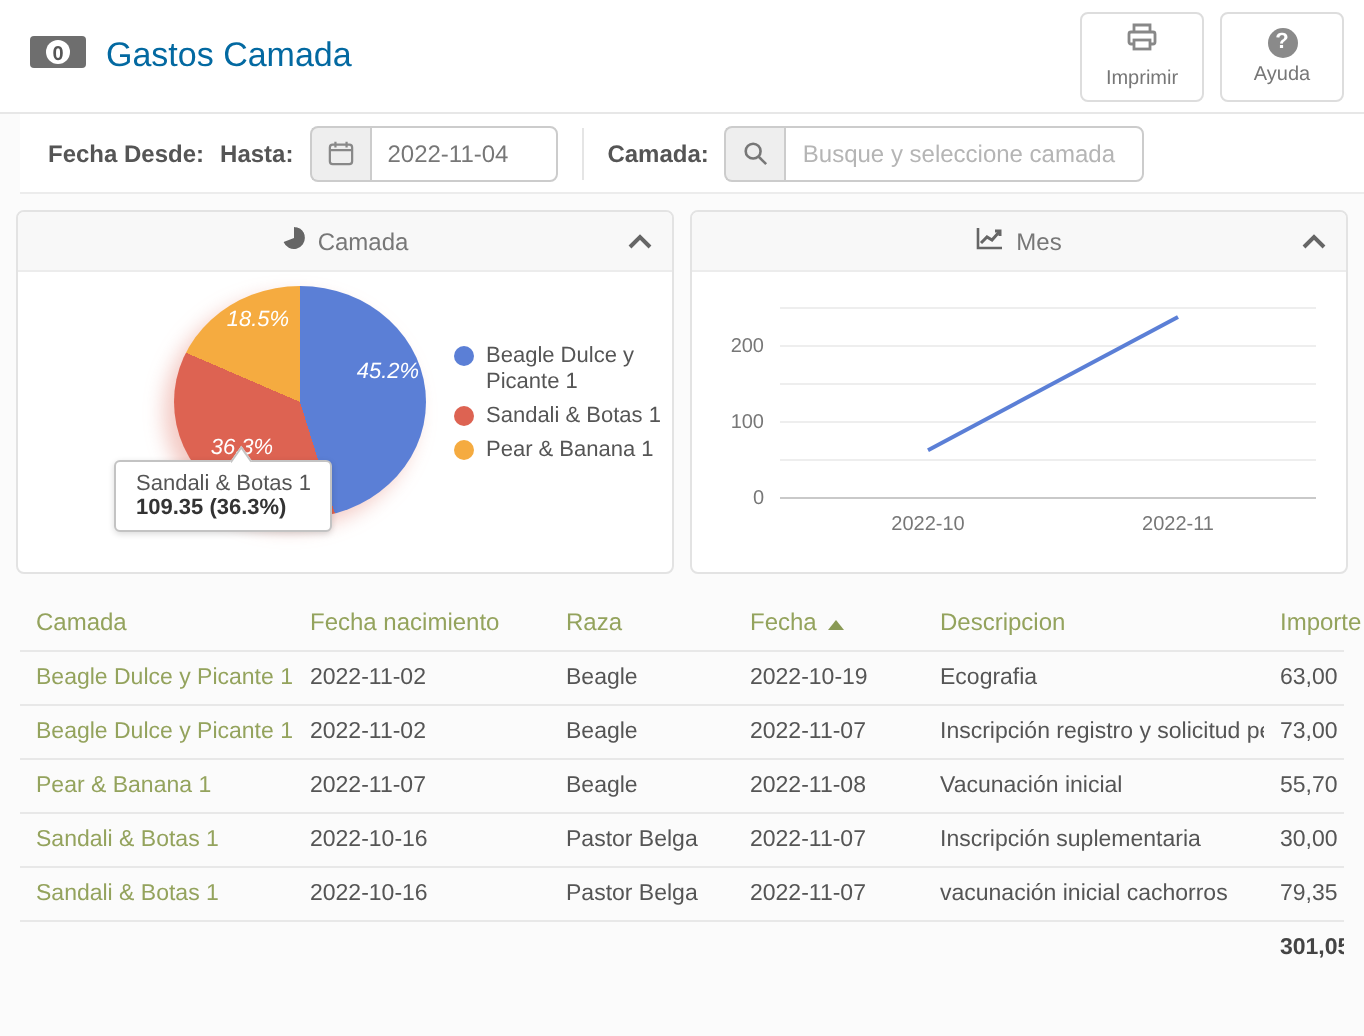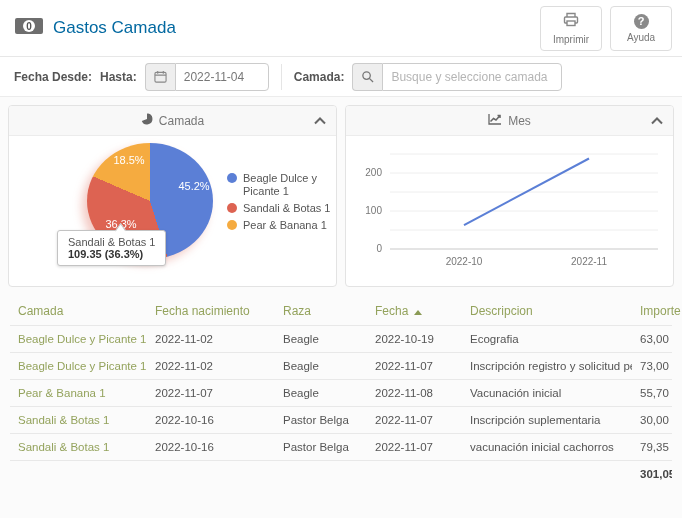--- a/index.html
+++ b/index.html
@@ -9,40 +9,40 @@
   
   .app-header { height:57px; background:#fff; border-bottom:1px solid #e7e7e7; display:flex; align-items:center; padding:0 10px 0 14px; }
   .logo { display:flex; align-items:center; gap:9px; }
   .app-title { font-size:17px; color:#0369a1; }
   .header-actions { margin-left:auto; display:flex; gap:8px; }
   .icon-btn { width:62px; height:45px; background:#fff; border:1px solid #ddd; border-radius:4px; display:flex; flex-direction:column; align-items:center; justify-content:center; gap:3px; cursor:pointer; color:#888; }
   .icon-btn span.lbl { font-size:10px; color:#777; }
   .qmark { width:15px; height:15px; border-radius:50%; background:#8a8a8a; color:#fff; font-size:11px; font-weight:bold; display:flex; align-items:center; justify-content:center; }
 
   
-  .filter-bar { height:40px; background:#fff; border-bottom:1px solid #ececec; display:flex; align-items:center; padding:0 10px 0 14px; gap:8px; }
+  .filter-bar { height:40px; background:#fff; border-bottom:1px solid #ececec; display:flex; align-items:center; padding:0 10px 0 14px; gap:8px;margin-left:10px; }
   .filter-label { font-size:12px; font-weight:bold; color:#555; white-space:nowrap; }
   .input-group { display:flex; align-items:stretch; height:28px; }
   .addon { width:30px; background:#eee; border:1px solid #ccc; border-right:none; border-radius:4px 0 0 4px; display:flex; align-items:center; justify-content:center; color:#888; }
   .input-group input { border:1px solid #ccc; border-radius:0 4px 4px 0; padding:0 8px; font-size:12px; color:#777; outline:none; font-family:"Liberation Sans", sans-serif; }
   .date-input { width:94px; }
   .camada-input { width:180px; }
   .camada-input::placeholder { color:#b5b5b5; }
   .divider-v { width:1px; height:26px; background:#e5e5e5; margin:0 4px; }
 
   
   .panels { display:flex; gap:8px; padding:8px; }
   .panel { background:#fff; border:1px solid #e3e3e3; border-radius:4px; width:330px; height:182px; overflow:hidden; }
   .panel-header { height:30px; background:#f8f8f8; border-bottom:1px solid #ececec; position:relative; display:flex; align-items:center; justify-content:center; gap:6px; font-size:12px; color:#777; }
   .collapse { position:absolute; right:10px; top:8px; color:#666; cursor:pointer; }
   .panel-body { position:relative; width:328px; height:150px; }
 
   
   .pie { position:absolute; left:78px; top:7px; width:126px; height:116px; border-radius:50%; filter:drop-shadow(-5px 5px 5px rgba(221,99,82,0.35)); }
-  .pie-label { position:absolute; width:44px; text-align:center; font-size:11px; color:#fff; }
+  .pie-label { position:absolute; width:44px; text-align:center; font-size:11px; color:#fff;font-style:italic; }
   .legend { position:absolute; left:218px; top:36px; }
   .legend-item { display:flex; gap:6px; font-size:11px; color:#555; line-height:13px; margin-bottom:4px; cursor:pointer; }
   .legend-dot { width:10px; height:10px; border-radius:50%; flex:0 0 10px; margin-top:1px; }
   .legend-text { max-width:92px; }
   .pie-tooltip { position:absolute; left:48px; top:94px; background:#fff; border:1px solid #c3c3c3; border-radius:3px; padding:5px 10px; box-shadow:0 1px 3px rgba(0,0,0,0.15); font-size:11px; color:#555; }
   .pie-tooltip .val { font-weight:bold; color:#333; }
   .tooltip-notch { position:absolute; top:-5px; left:58px; width:9px; height:9px; background:#fff; border-left:1px solid #c3c3c3; border-top:1px solid #c3c3c3; transform:rotate(55deg) skewX(20deg); }
 
   
   .line-chart text { font-size:10px; fill:#777; font-family:"Liberation Sans", sans-serif; }

